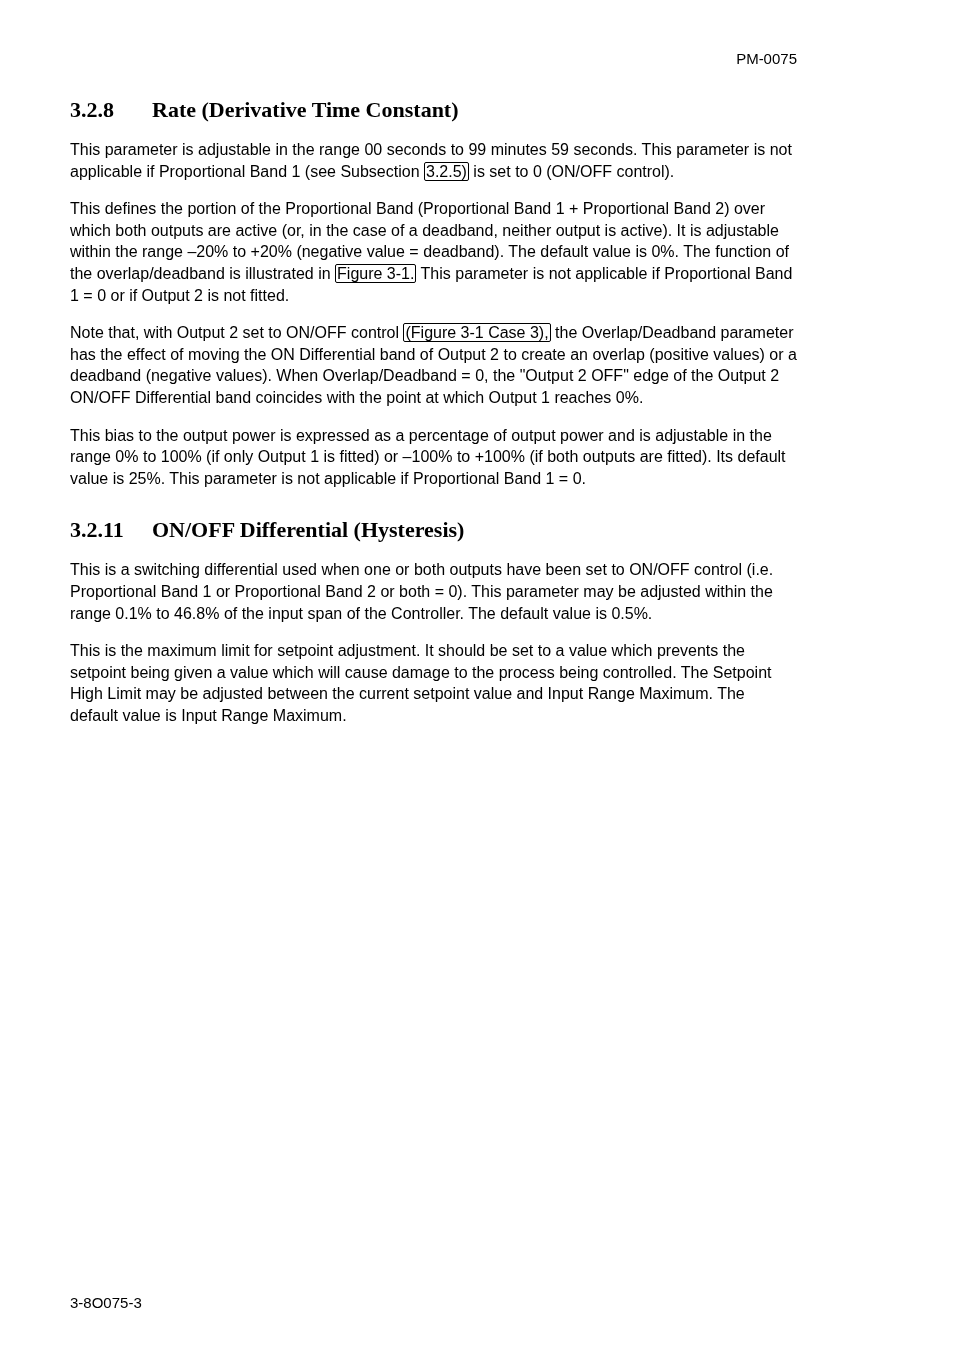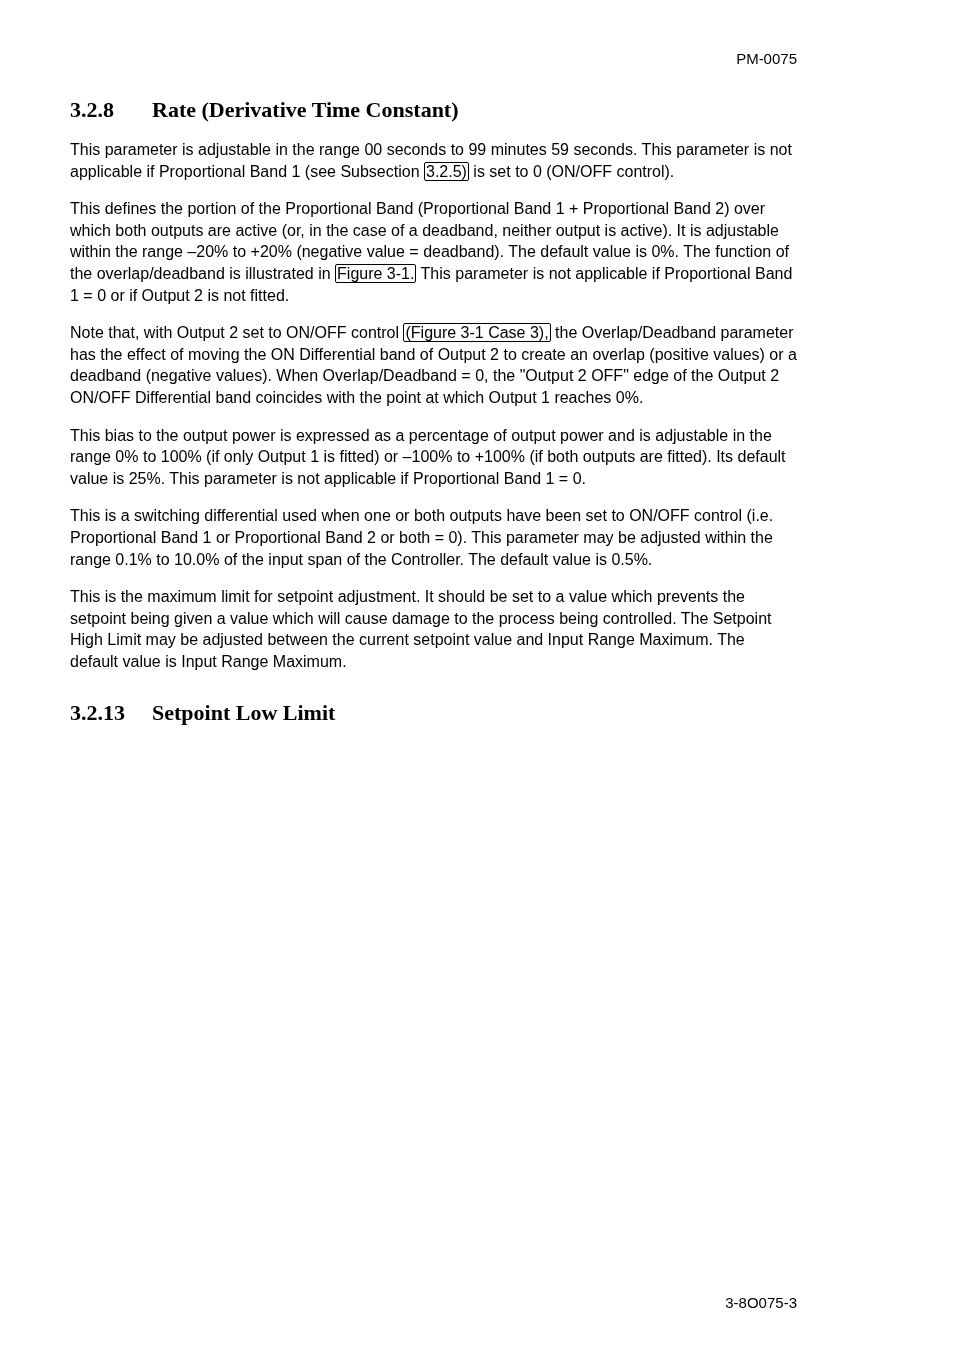--- a/index.html
+++ b/index.html
@@ -43,39 +43,39 @@
     border: 1px solid #000;
     padding: 0 1px;
     border-radius: 2px;
   }
   .footer {
     position: absolute;
     bottom: 40px;
     left: 70px;
     right: 70px;
     display: flex;
-    justify-content: flex-end;
+    justify-content: flex-start;
     font-size: 15px;
   }
 </style>
 </head>
 <body>
 
 <div class="page">
 
   <div class="header-id">PM-0075</div>
 
   <div id="content">
       <h2><span class="sec-num">3.2.8</span><span>Rate (Derivative Time Constant)</span></h2>
       <p>This parameter is adjustable in the range 00 seconds to 99 minutes 59 seconds. This parameter is not applicable if Proportional Band 1 (see Subsection <span class="link">3.2.5)</span> is set to 0 (ON/OFF control).</p>
       <p>This defines the portion of the Proportional Band (Proportional Band 1 + Proportional Band 2) over which both outputs are active (or, in the case of a deadband, neither output is active). It is adjustable within the range –20% to +20% (negative value = deadband). The default value is 0%. The function of the overlap/deadband is illustrated in <span class="link">Figure 3-1.</span> This parameter is not applicable if Proportional Band 1 = 0 or if Output 2 is not fitted.</p>
       <p>Note that, with Output 2 set to ON/OFF control <span class="link">(Figure 3-1 Case 3),</span> the Overlap/Deadband parameter has the effect of moving the ON Differential band of Output 2 to create an overlap (positive values) or a deadband (negative values). When Overlap/Deadband = 0, the "Output 2 OFF" edge of the Output 2 ON/OFF Differential band coincides with the point at which Output 1 reaches 0%.</p>
       <p>This bias to the output power is expressed as a percentage of output power and is adjustable in the range 0% to 100% (if only Output 1 is fitted) or –100% to +100% (if both outputs are fitted). Its default value is 25%. This parameter is not applicable if Proportional Band 1 = 0.</p>
-      <p>This is a switching differential used when one or both outputs have been set to ON/OFF control (i.e. Proportional Band 1 or Proportional Band 2 or both = 0). This parameter may be adjusted within the range 0.1% to 10.0% of the input span of the Controller. The default value is 0.5%.</p>
+      <h2><span class="sec-num">3.2.11</span><span>ON/OFF Differential (Hysteresis)</span></h2>
+      <p>This is a switching differential used when one or both outputs have been set to ON/OFF control (i.e. Proportional Band 1 or Proportional Band 2 or both = 0). This parameter may be adjusted within the range 0.1% to 46.8% of the input span of the Controller. The default value is 0.5%.</p>
       <p>This is the maximum limit for setpoint adjustment. It should be set to a value which prevents the setpoint being given a value which will cause damage to the process being controlled. The Setpoint High Limit may be adjusted between the current setpoint value and Input Range Maximum. The default value is Input Range Maximum.</p>
-      <h2><span class="sec-num">3.2.13</span><span>Setpoint Low Limit</span></h2>
     </div>
 
   <div class="footer">
     <span>3-8</span>
     <span>O075-3</span>
   </div>
 </div>
 
 </body></html>

